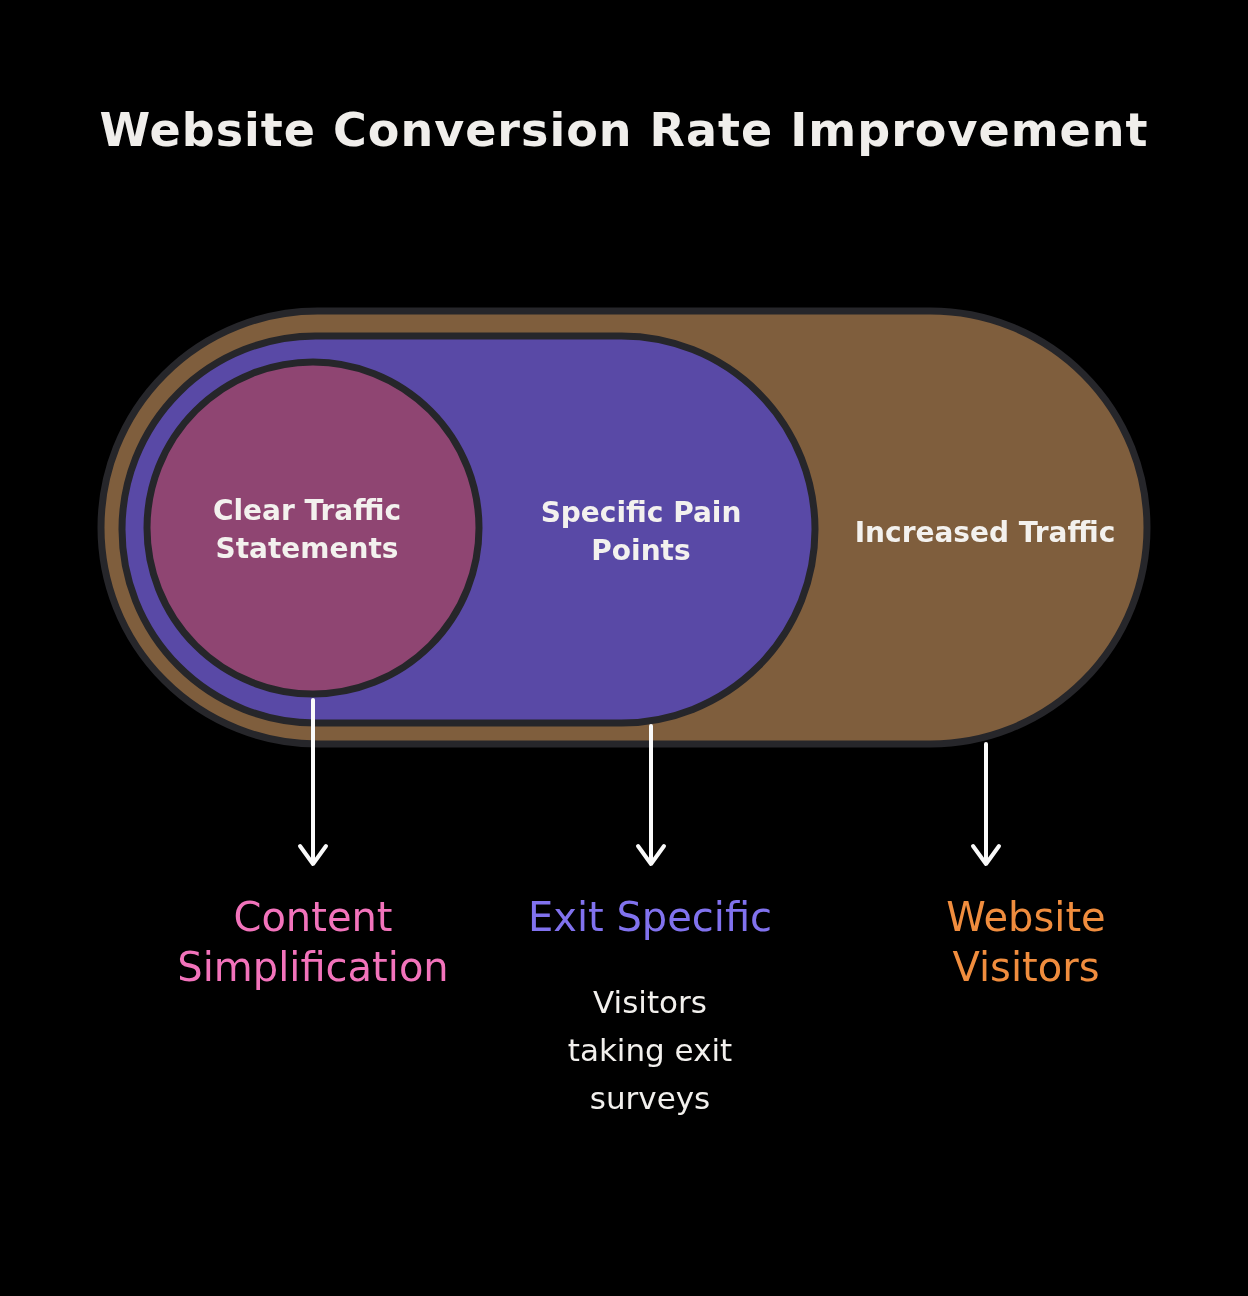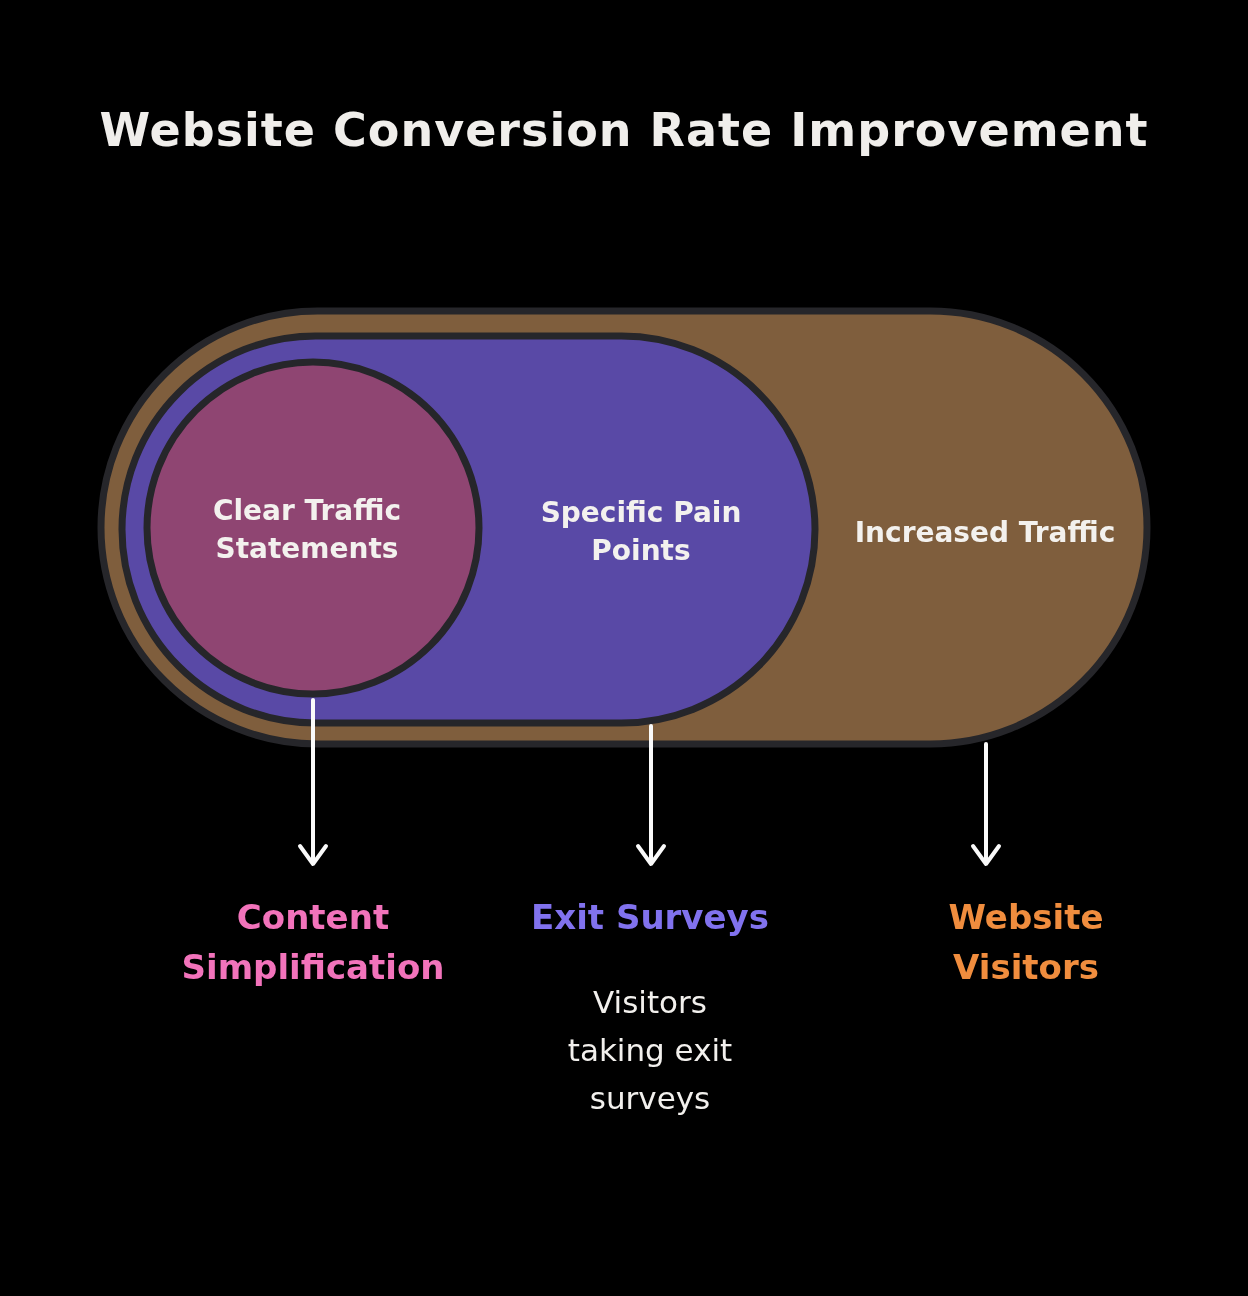--- a/index.html
+++ b/index.html
@@ -45,22 +45,22 @@
     white-space: pre-line;
   }
   .label-inner  { left: 307px; top: 530px; }
   .label-middle { left: 641px; top: 532px; }
   .label-outer  { left: 985px; top: 533px; white-space: nowrap; }
 
   .callout-heading {
     position: absolute;
     transform: translateX(-50%);
     text-align: center;
-    font-size: 34px;
-    font-weight: 700;
+    font-size: 40px;
+    font-weight: 400;
     line-height: 50px;
     white-space: pre-line;
   }
   .callout-body {
     position: absolute;
     transform: translateX(-50%);
     text-align: center;
     font-size: 31px;
     font-weight: 400;
     color: #f2f0ed;
@@ -108,21 +108,21 @@
 
   <div class="shape-label label-inner">Clear Traffic
 Statements</div>
   <div class="shape-label label-outer">Increased Traffic</div>
   <div class="shape-label label-middle">Specific Pain
 Points</div>
 
   <div class="callout-heading heading-row col1" style="color: rgb(242, 115, 187);">Content
 Simplification</div>
 
-  <div class="callout-heading heading-row col2" style="color: rgb(129, 114, 238);">Exit Surveys</div>
+  <div class="callout-heading heading-row col2" style="color: rgb(129, 114, 238);">Exit Specific</div>
   <div class="callout-body body-col2 col2">Visitors
 taking exit
 surveys</div>
 
   <div class="callout-heading heading-row col3" style="color: rgb(240, 141, 62);">Website
 Visitors</div>
 
 </div>
 
 </body></html>

